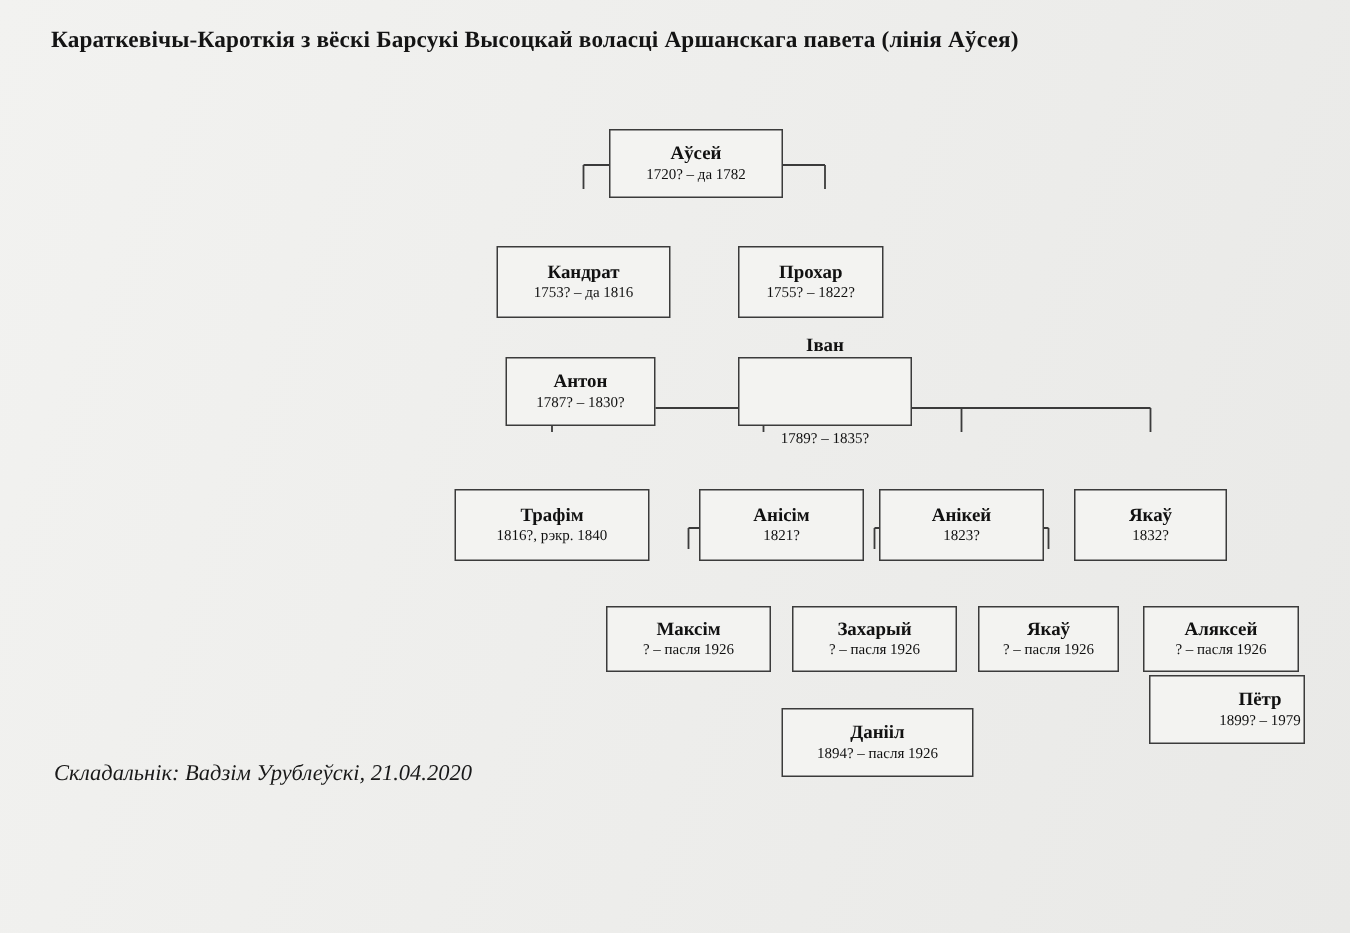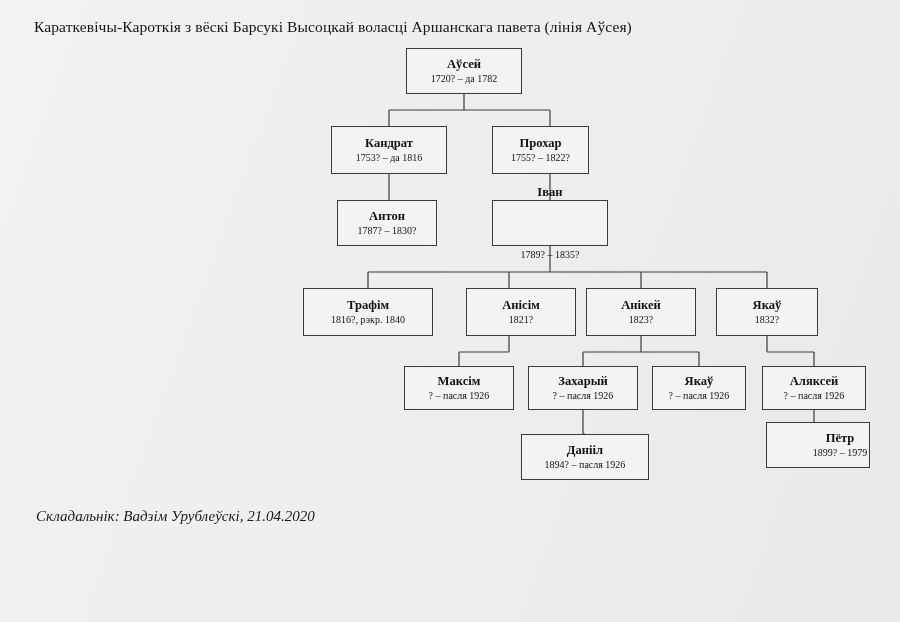--- a/index.html
+++ b/index.html
@@ -17,21 +17,21 @@
     position: relative;
     width: 900px;
     height: 622px;
     background: linear-gradient(110deg, #f2f2f0 0%, #eeeeec 45%, #e9e9e7 100%);
   }
   #title {
     position: absolute;
     left: 34px;
     top: 18px;
     font-size: 15.5px;
-    font-weight: normal;
+    font-weight: bold;
     color: #141414;
     letter-spacing: 0.1px;
     white-space: nowrap;
   }
   #footer {
     position: absolute;
     left: 36px;
     top: 508px;
     font-size: 15px;
     font-style: italic;
@@ -50,20 +50,21 @@
     box-sizing: border-box;
     border: 1.2px solid #3b3b3b;
     background: #f3f3f1;
     text-align: center;
     color: #111;
     display: flex;
     flex-direction: column;
     align-items: center;
     justify-content: center;
     line-height: 1.28;
+    margin-top: 38px;
   }
   .node .nm {
     font-size: 12.6px;
     font-weight: bold;
     white-space: nowrap;
   }
   .node .dt {
     font-size: 10px;
     white-space: nowrap;
     margin-top: 1px;
@@ -148,20 +149,20 @@
     <span class="dt">? – пасля 1926</span>
   </div>
   <div class="node" style="left: 762px; top: 366px; width: 104px; height: 44px;">
     <span class="nm">Аляксей</span>
     <span class="dt">? – пасля 1926</span>
   </div>
   <div class="node" style="left: 521px; top: 434px; width: 128px; height: 46px;">
     <span class="nm">Данііл</span>
     <span class="dt">1894? – пасля 1926</span>
   </div>
-  <div class="node" style="left: 766px; top: 422px; width: 104px; height: 46px; padding-left: 44px;">
+  <div class="node" style="left: 766px; top: 412px; width: 104px; height: 46px; padding-left: 44px;">
     <span class="nm">Пётр</span>
     <span class="dt">1899? – 1979</span>
   </div>
 
   <div id="footer">Складальнік: Вадзім Урублеўскі, 21.04.2020</div>
 
 </div>
 
 </body></html>

